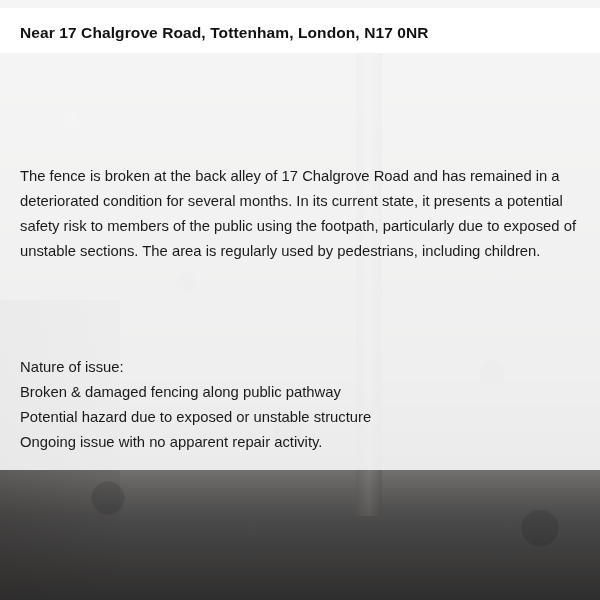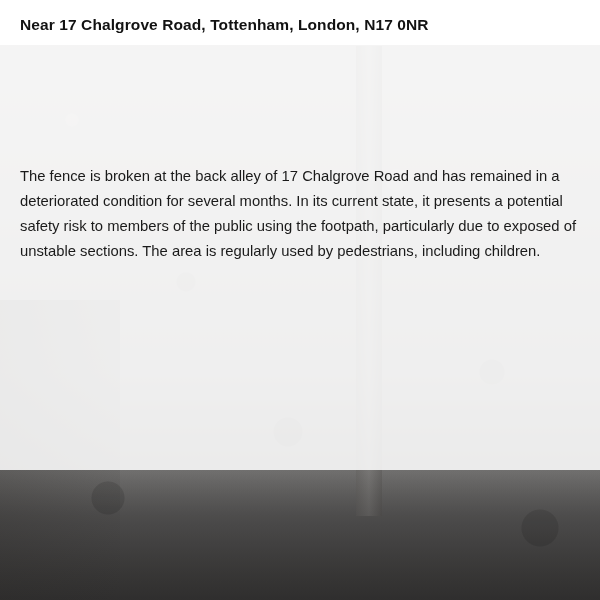--- a/index.html
+++ b/index.html
@@ -76,21 +76,21 @@
     position: absolute;
     left: 0;
     top: 0;
     width: 600px;
     height: 470px;
     background: rgba(255,255,255,0.86);
   }
   .title-bar {
     position: absolute;
     left: 0;
-    top: 0;
+    top: 8px;
     width: 600px;
     padding: 16px 20px 10px 20px;
     box-sizing: border-box;
     background: rgba(255,255,255,0.94);
   }
   .title {
     font-size: 15.5px;
     font-weight: bold;
     color: #121212;
     letter-spacing: 0.1px;
@@ -120,15 +120,19 @@
   <div class="photo-dark-left"></div>
 
   <div class="overlay"></div>
 
   <div class="title-bar">
     <div class="title">Near 17 Chalgrove Road, Tottenham, London, N17 0NR</div>
   </div>
 
   <div class="body-text">
     <p class="para">The fence is broken at the back alley of 17 Chalgrove Road and has remained in a deteriorated condition for several months. In its current state, it presents a potential safety risk to members of the public using the footpath, particularly due to exposed of unstable sections. The area is regularly used by pedestrians, including children.</p>
+    <p class="para">Nature of issue:
+Broken &amp; damaged fencing along public pathway
+Potential hazard due to exposed or unstable structure
+Ongoing issue with no apparent repair activity.</p>
   </div>
 
 </div>
 
 </body></html>

